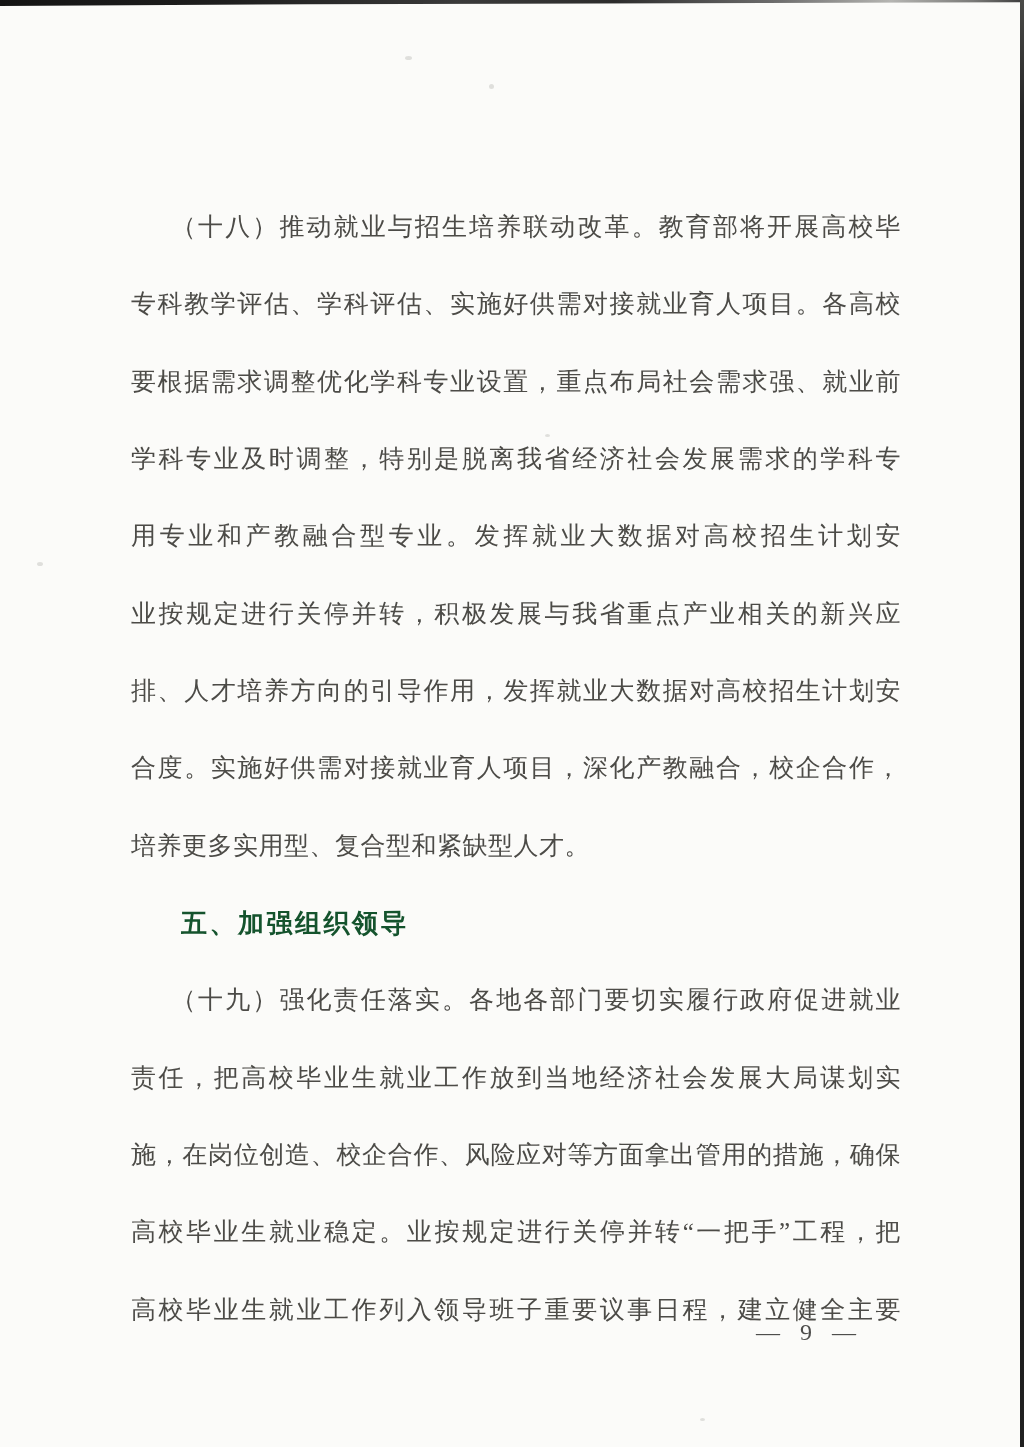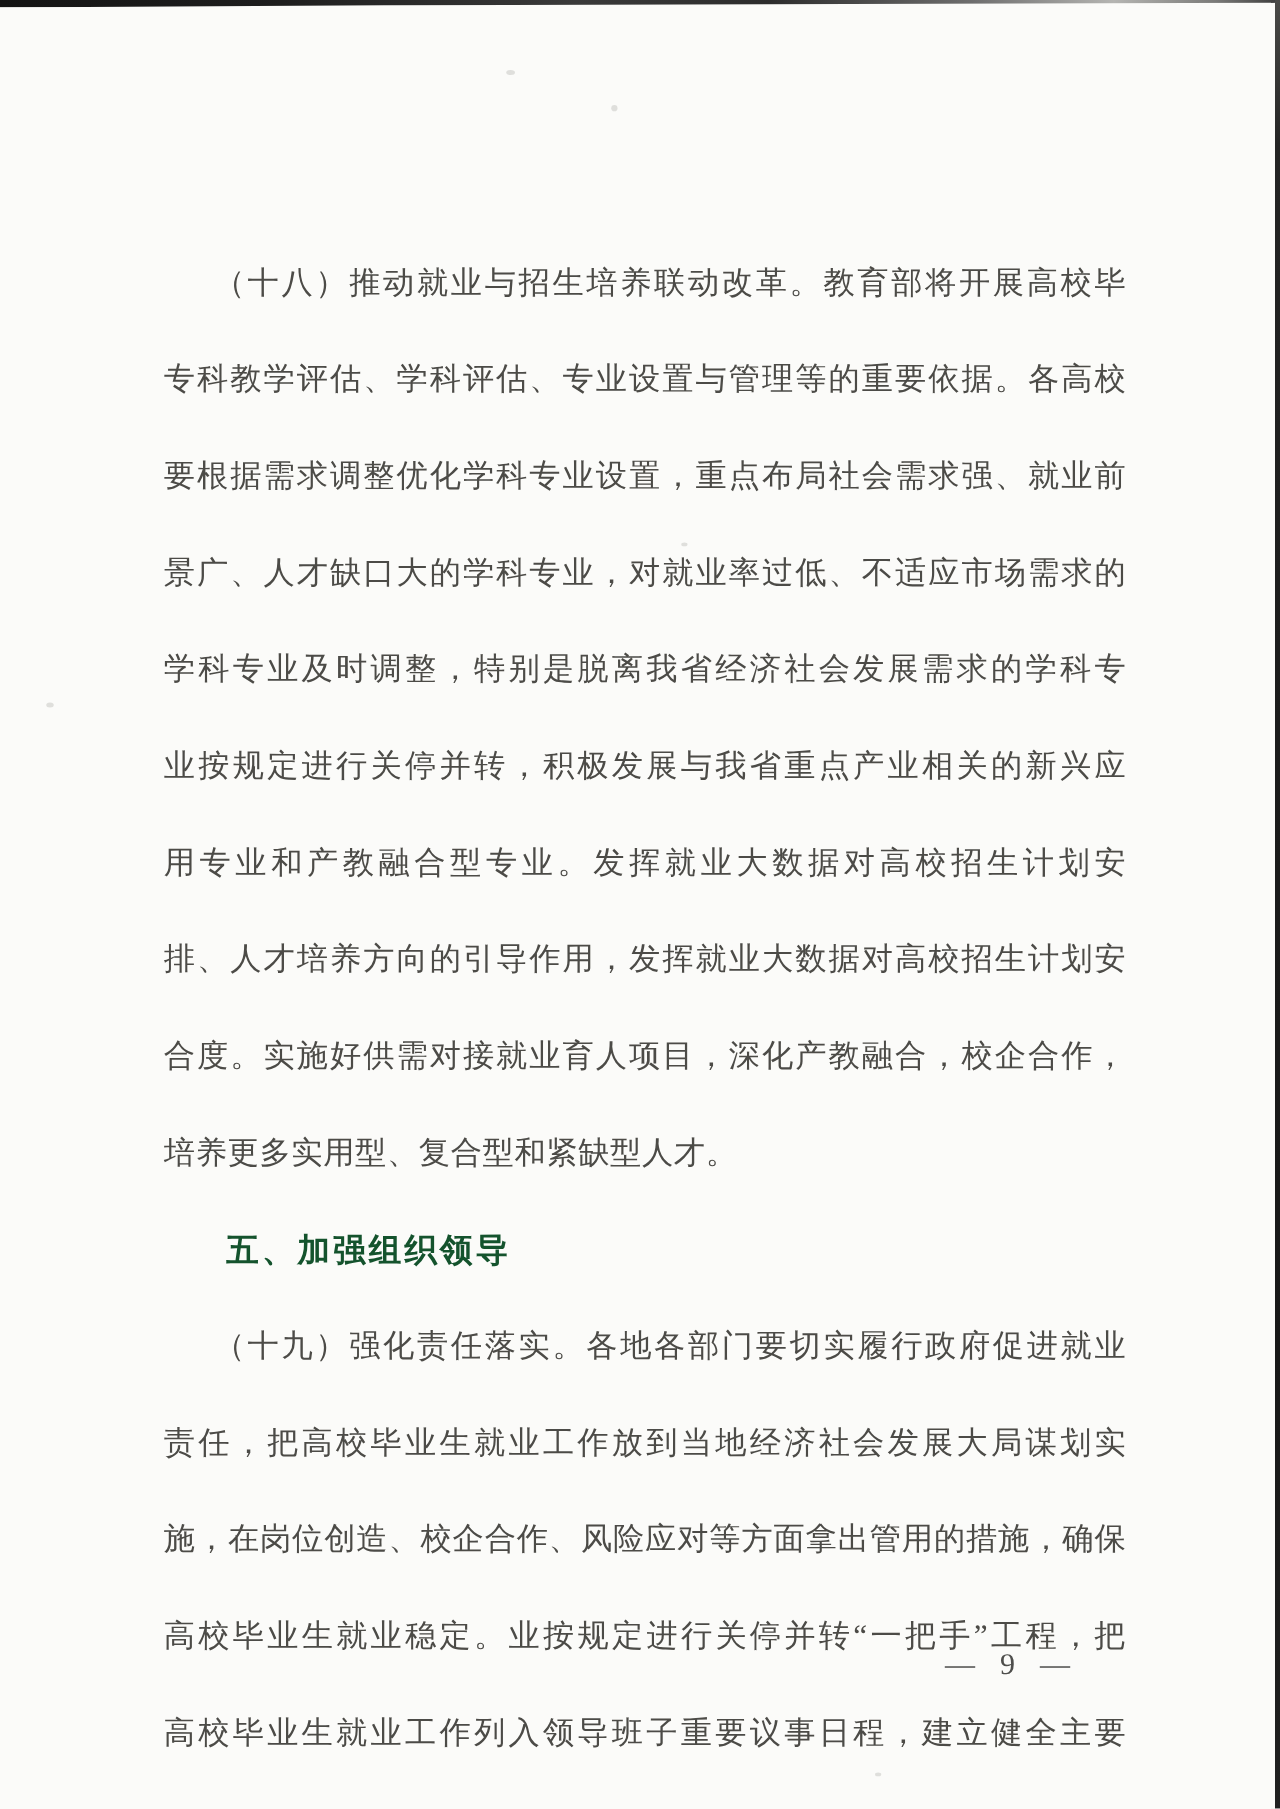--- a/index.html
+++ b/index.html
@@ -100,26 +100,25 @@
   <div class="scan-edge-top"></div>
   <div class="scan-edge-right"></div>
   <div class="scan-speck speck-1"></div>
   <div class="scan-speck speck-2"></div>
   <div class="scan-speck speck-3"></div>
   <div class="scan-speck speck-4"></div>
   <div class="scan-speck speck-5"></div>
 
   <div class="content">
     <p class="line indent">（十八）推动就业与招生培养联动改革。教育部将开展高校毕</p>
-    <p class="line">专科教学评估、学科评估、专业设置与管理等的重要依据。各高校</p>
+    <p class="line">专科教学评估、学科评估、实施好供需对接就业育人项目。各高校</p>
     <p class="line">要根据需求调整优化学科专业设置，重点布局社会需求强、就业前</p>
-    <p class="line">景广、人才缺口大的学科专业，对就业率过低、不适应市场需求的</p>
     <p class="line">学科专业及时调整，特别是脱离我省经济社会发展需求的学科专</p>
+    <p class="line">用专业和产教融合型专业。发挥就业大数据对高校招生计划安</p>
     <p class="line">业按规定进行关停并转，积极发展与我省重点产业相关的新兴应</p>
-    <p class="line">用专业和产教融合型专业。发挥就业大数据对高校招生计划安</p>
     <p class="line">排、人才培养方向的引导作用，发挥就业大数据对高校招生计划安</p>
     <p class="line">合度。实施好供需对接就业育人项目，深化产教融合，校企合作，</p>
     <p class="line short">培养更多实用型、复合型和紧缺型人才。</p>
 
     <h2 class="heading">五、加强组织领导</h2>
 
     <p class="line indent">（十九）强化责任落实。各地各部门要切实履行政府促进就业</p>
     <p class="line">责任，把高校毕业生就业工作放到当地经济社会发展大局谋划实</p>
     <p class="line">施，在岗位创造、校企合作、风险应对等方面拿出管用的措施，确保</p>
     <p class="line">高校毕业生就业稳定。业按规定进行关停并转“一把手”工程，把</p>

